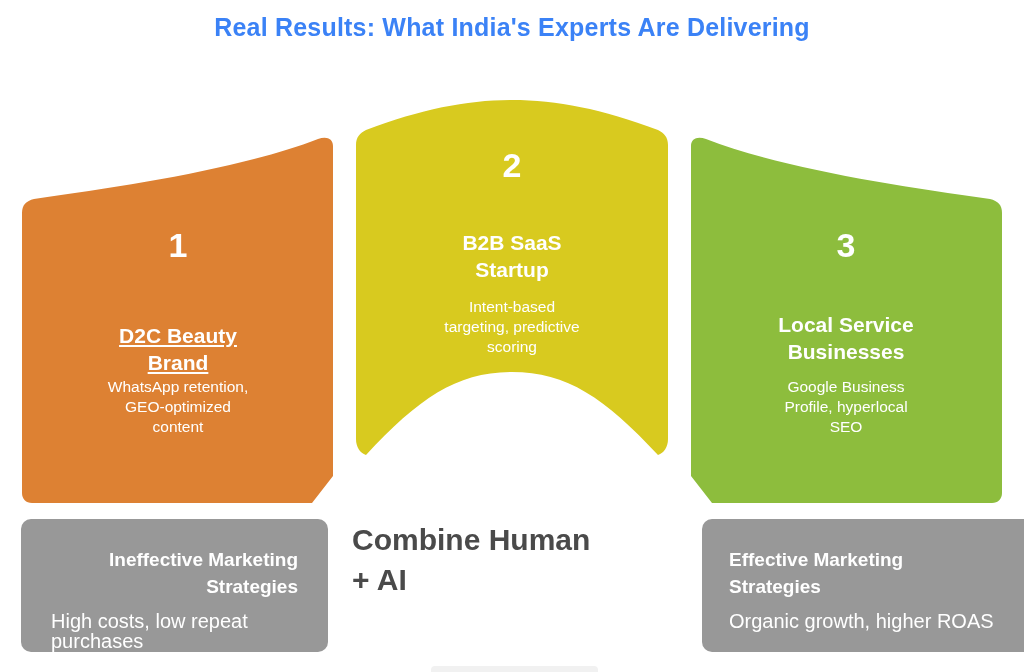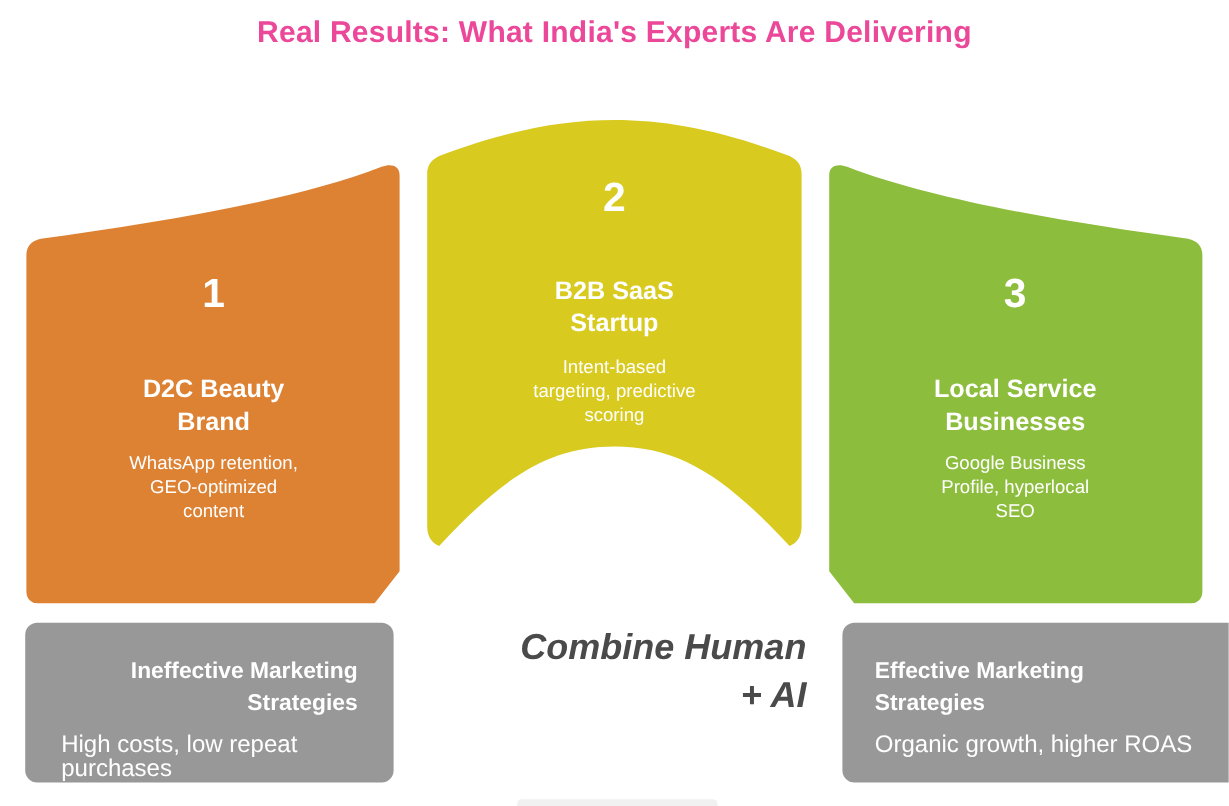--- a/index.html
+++ b/index.html
@@ -6,36 +6,36 @@
   .canvas{
     position:relative;
     width:1024px;height:672px;
     background:#ffffff;
     overflow:hidden;
     font-family:"Liberation Sans", sans-serif;
   }
   .title{
     position:absolute;top:13px;left:0;width:1024px;
     text-align:center;
-    font-size:25px;font-weight:700;color:#ec4899;
+    font-size:25px;font-weight:700;color:#3b82f6;
     letter-spacing:.2px;
     margin:0;
   }
   .shape-svg{position:absolute;display:block;}
   #shape1{left:18px;top:133px;}
   #shape2{left:352px;top:97px;}
   #shape3{left:686px;top:133px;}
 
   .col-text{position:absolute;width:320px;text-align:center;color:#fff;white-space:pre-line;}
   .num{font-size:34px;font-weight:700;line-height:40px;}
   .col-head{font-size:21px;font-weight:700;line-height:27px;}
   .col-detail{font-size:15.5px;font-weight:400;line-height:20px;}
 
   #num1{left:18px;top:225px;}
-  #head1{left:18px;top:311px;}
+  #head1{left:18px;top:322px;text-decoration:underline;}
   #detail1{left:18px;top:377px;}
 
   #num2{left:352px;top:145px;}
   #head2{left:352px;top:229px;}
   #detail2{left:352px;top:297px;}
 
   #num3{left:686px;top:225px;}
   #head3{left:686px;top:311px;}
   #detail3{left:686px;top:377px;}
 
@@ -56,24 +56,23 @@
   #graybox-right .gray-head{text-align:left;padding:0 27px;}
   .gray-detail{
     position:absolute;top:92px;left:0;right:0;
     font-size:20px;font-weight:400;line-height:20px;
   }
   #graybox-left .gray-detail{padding:0 0 0 30px;text-align:left;}
   #graybox-right .gray-detail{padding:0 0 0 27px;text-align:left;}
 
   .center-label{
     position:absolute;left:352px;top:520px;width:320px;
-    text-align:right;color:#4A4A4A;
+    text-align:left;color:#4A4A4A;
     font-size:30px;font-weight:700;line-height:40px;
     white-space:pre-line;
-    font-style:italic;
   }
   .bottom-peek{
     position:absolute;left:431px;top:666px;width:167px;height:8px;
     background:#F1F1F1;border-radius:4px 4px 0 0;
   }
 </style>
 </head>
 <body>
 
 <div class="canvas">

